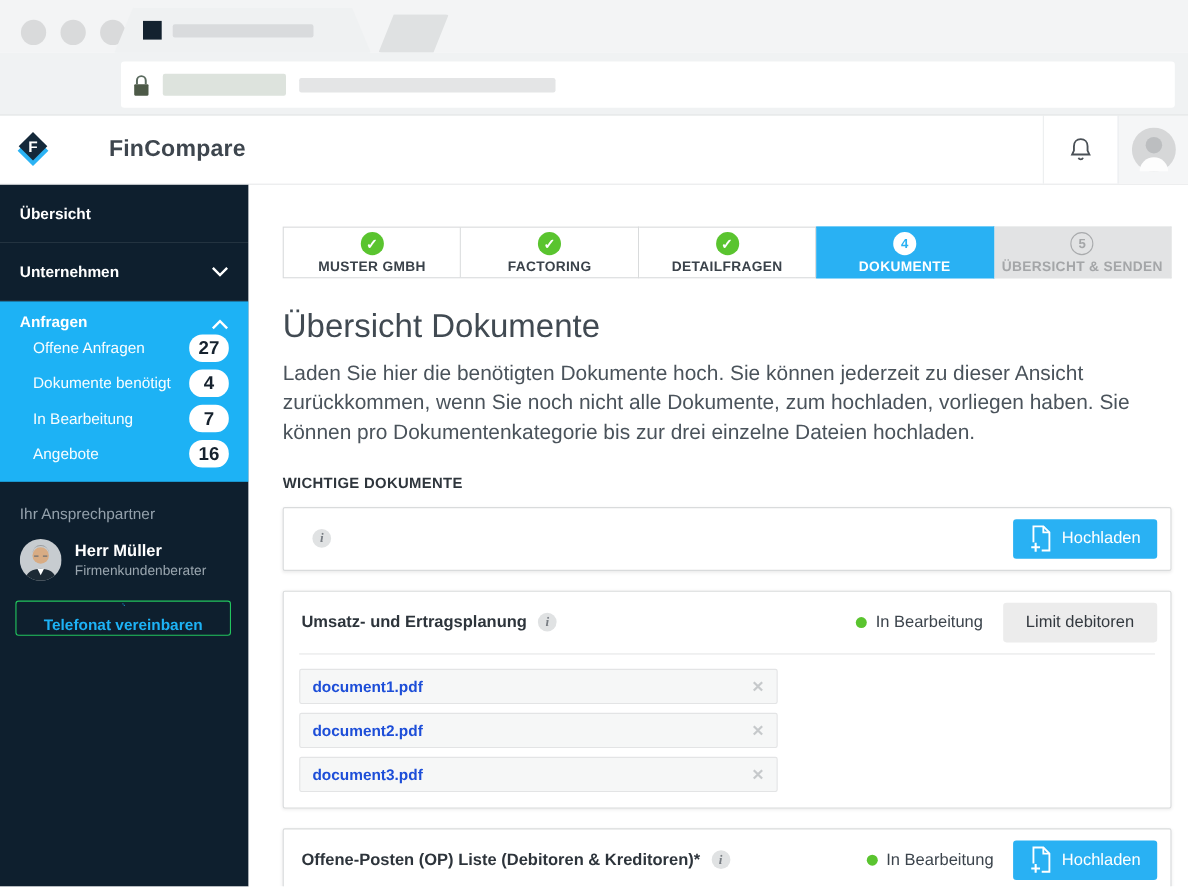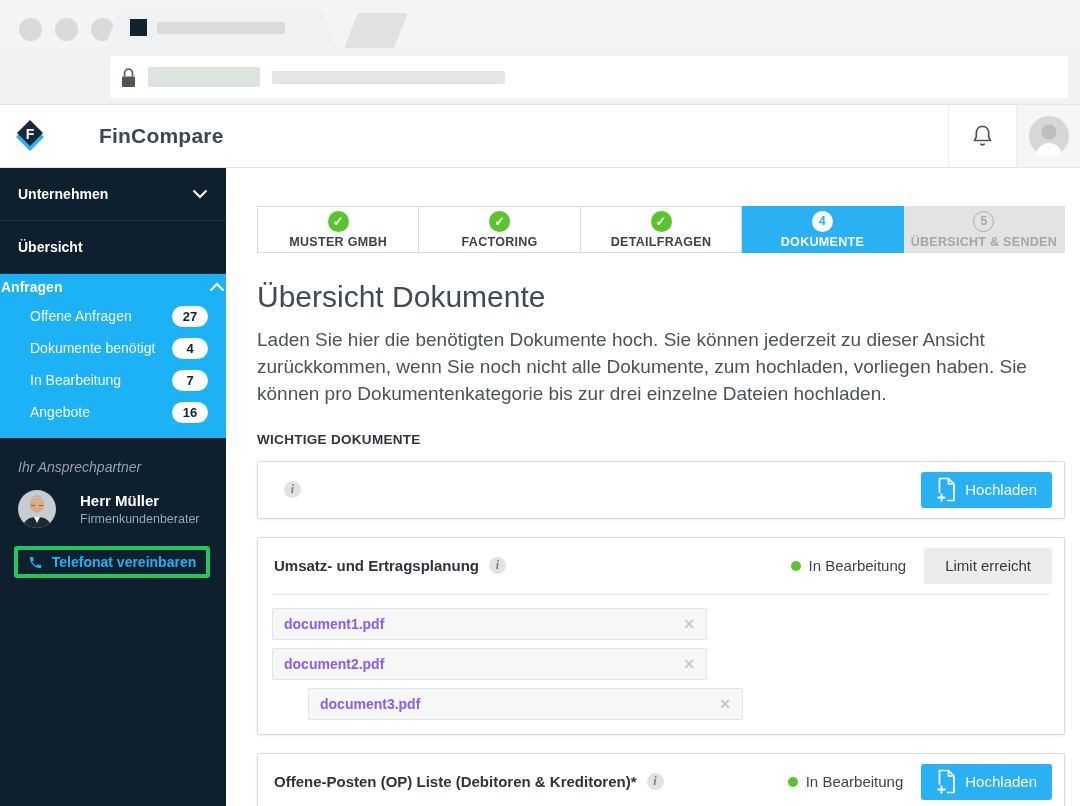--- a/index.html
+++ b/index.html
@@ -48,39 +48,40 @@
   .app-row { display:flex; height:638px; }
 
   
   aside { width:226px; flex:none; background:#0e1f2e; color:#fff; font-size:14px; }
   .side-item {
     height:53px; display:flex; align-items:center; justify-content:space-between;
     padding:0 18px; font-weight:700; border-bottom:1px solid rgba(255,255,255,.09); cursor:pointer;
   }
   .chev { flex:none; }
   .blue-block { background:#1db2f5; padding-bottom:10px; }
-  .blue-head { height:26px; display:flex; align-items:center; justify-content:space-between; padding:0 1px; font-weight:700; cursor:pointer; }
+  .blue-head { height:26px; display:flex; align-items:flex-end; justify-content:space-between; padding:0 18px; font-weight:700; cursor:pointer; }
   .sub {
     height:32px; display:flex; align-items:center; justify-content:space-between;
     padding:0 18px 0 30px; font-weight:400; cursor:pointer; color:rgba(255,255,255,.97);
   }
   .sub.active { background:rgba(14,31,46,.32); font-weight:700; }
   .badge {
-    background:#fff; color:#16222e; font-weight:700; font-size:13px;
+    background:#fff; color:#16222e; font-weight:700; font-size:17px;
     border-radius:12px; min-width:36px; text-align:center; padding:4px 8px; line-height:1;
   }
-  .advisor-label { color:#93a0ab; padding:21px 18px 13px; font-weight:400;font-style:italic; }
-  .advisor { display:flex; align-items:center; gap:24px; padding:2px 18px 14px; }
+  .advisor-label { color:#93a0ab; padding:21px 18px 13px; font-weight:400; }
+  .advisor { display:flex; align-items:center; gap:12px; padding:2px 18px 14px; }
   .advisor-name { font-weight:700; font-size:15px; }
   .advisor-role { color:#9aa6af; font-size:12.5px; margin-top:3px; }
   .call-btn {
     margin:4px 0 0 14px; width:196px; height:32px; background:transparent;
-    border:4px solid #22c55e; border-radius:3px; color:#1db2f5; font-size:14px; font-weight:700;
+    border:1px solid #22c55e; border-radius:3px; color:#1db2f5; font-size:14px; font-weight:700;
     display:flex; align-items:center; justify-content:center; gap:9px; cursor:pointer;
     font-family:inherit;
+    flex-direction:column;
   }
 
   
   main { flex:1; background:#fff; padding:38px 13px 0 31px; overflow:hidden; }
   .stepper { display:flex; width:808px; }
   .step {
     flex:1; height:47px; background:#fff; border:1px solid #d9dbdc; border-left:none;
     display:flex; flex-direction:column; align-items:center; justify-content:center; gap:3px; cursor:pointer;
   }
   .step:first-child { border-left:1px solid #d9dbdc; }
@@ -125,22 +126,22 @@
   .btn-gray {
     height:36px; background:#ececec; color:#33393f; border:none; border-radius:3px;
     font-size:15px; padding:0 21px; font-family:inherit; cursor:pointer;
   }
   .card-divider { border-top:1px solid #e5e6e7; margin:0 14px; }
   .files { padding:13px 14px 14px; }
   .file-row {
     width:435px; height:32px; background:#f6f7f7; border:1px solid #e3e4e5; border-radius:2px;
     display:flex; align-items:center; padding:0 11px; margin-bottom:8px;
   }
-  .file-row:last-child { margin-bottom:0;margin-left:36px; }
-  .file-link { color:#8b5cf6; font-weight:700; font-size:14px; text-decoration:none; cursor:pointer; }
+  .file-row:last-child { margin-bottom:0; }
+  .file-link { color:#1d4ed8; font-weight:700; font-size:14px; text-decoration:none; cursor:pointer; }
   .row-x { margin-left:auto; background:none; border:none; color:#c6c9cb; font-size:14px; font-weight:700; cursor:pointer; padding:0; }
 </style>
 </head>
 <body>
 
 <div class="chrome-top">
   <div class="win-dots">
     <span></span>
     <span></span>
     <span></span>
@@ -185,27 +186,27 @@
         <path d="M7 40 a13 13 0 0 1 26 0 z" fill="#fdfdfd"></path>
       </svg>
     </div>
   </div>
 </header>
 
 <div class="app-row">
 
   <aside>
     <div class="side-item">
+      <span>Übersicht</span>
+    </div>
+    <div class="side-item">
       <span>Unternehmen</span>
       <svg class="chev" width="16" height="10" viewBox="0 0 16 10">
         <polyline points="1.5,1.5 8,8 14.5,1.5" fill="none" stroke="#fff" stroke-width="2.2"></polyline>
       </svg>
-    </div>
-    <div class="side-item">
-      <span>Übersicht</span>
     </div>
 
     <div class="blue-block">
       <div class="blue-head">
         <span>Anfragen</span>
         <svg class="chev" width="16" height="10" viewBox="0 0 16 10">
           <polyline points="1.5,8.5 8,2 14.5,8.5" fill="none" stroke="#fff" stroke-width="2.2"></polyline>
         </svg>
       </div>
       <div class="sub">
@@ -304,21 +305,21 @@
 
     <div class="card">
       <div class="card-head">
         <span class="card-title">Umsatz- und Ertragsplanung</span>
         <button class="info">i</button>
         <div class="head-right">
           <span class="status">
             <span class="dot"></span>
             <span>In Bearbeitung</span>
           </span>
-          <button class="btn-gray">Limit erreicht</button>
+          <button class="btn-gray">Limit debitoren</button>
         </div>
       </div>
       <div class="card-divider"></div>
       <div class="files">
         <div class="file-row">
           <a class="file-link">document1.pdf</a>
           <button class="row-x"><span>✕</span></button>
         </div>
         <div class="file-row">
           <a class="file-link">document2.pdf</a>

